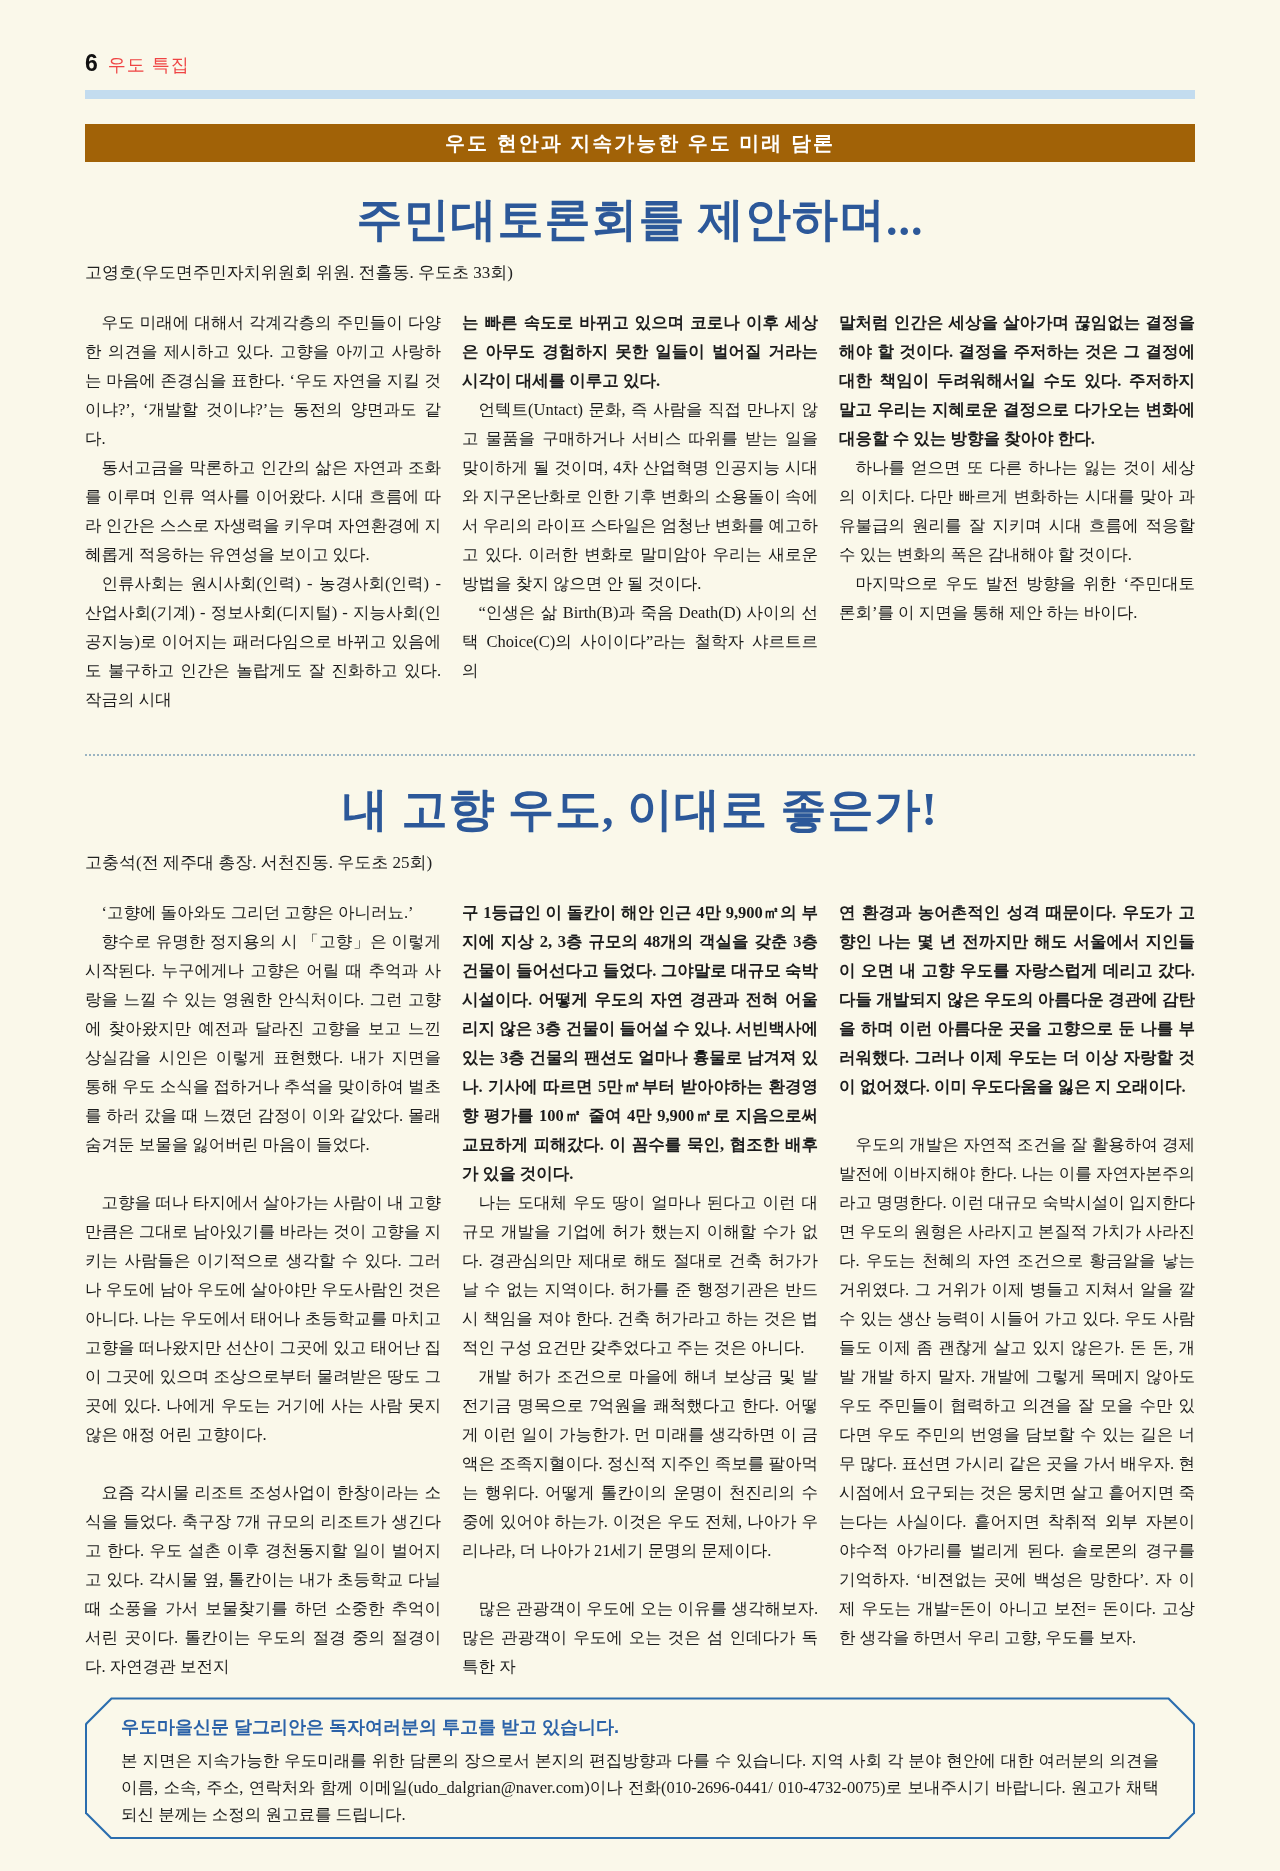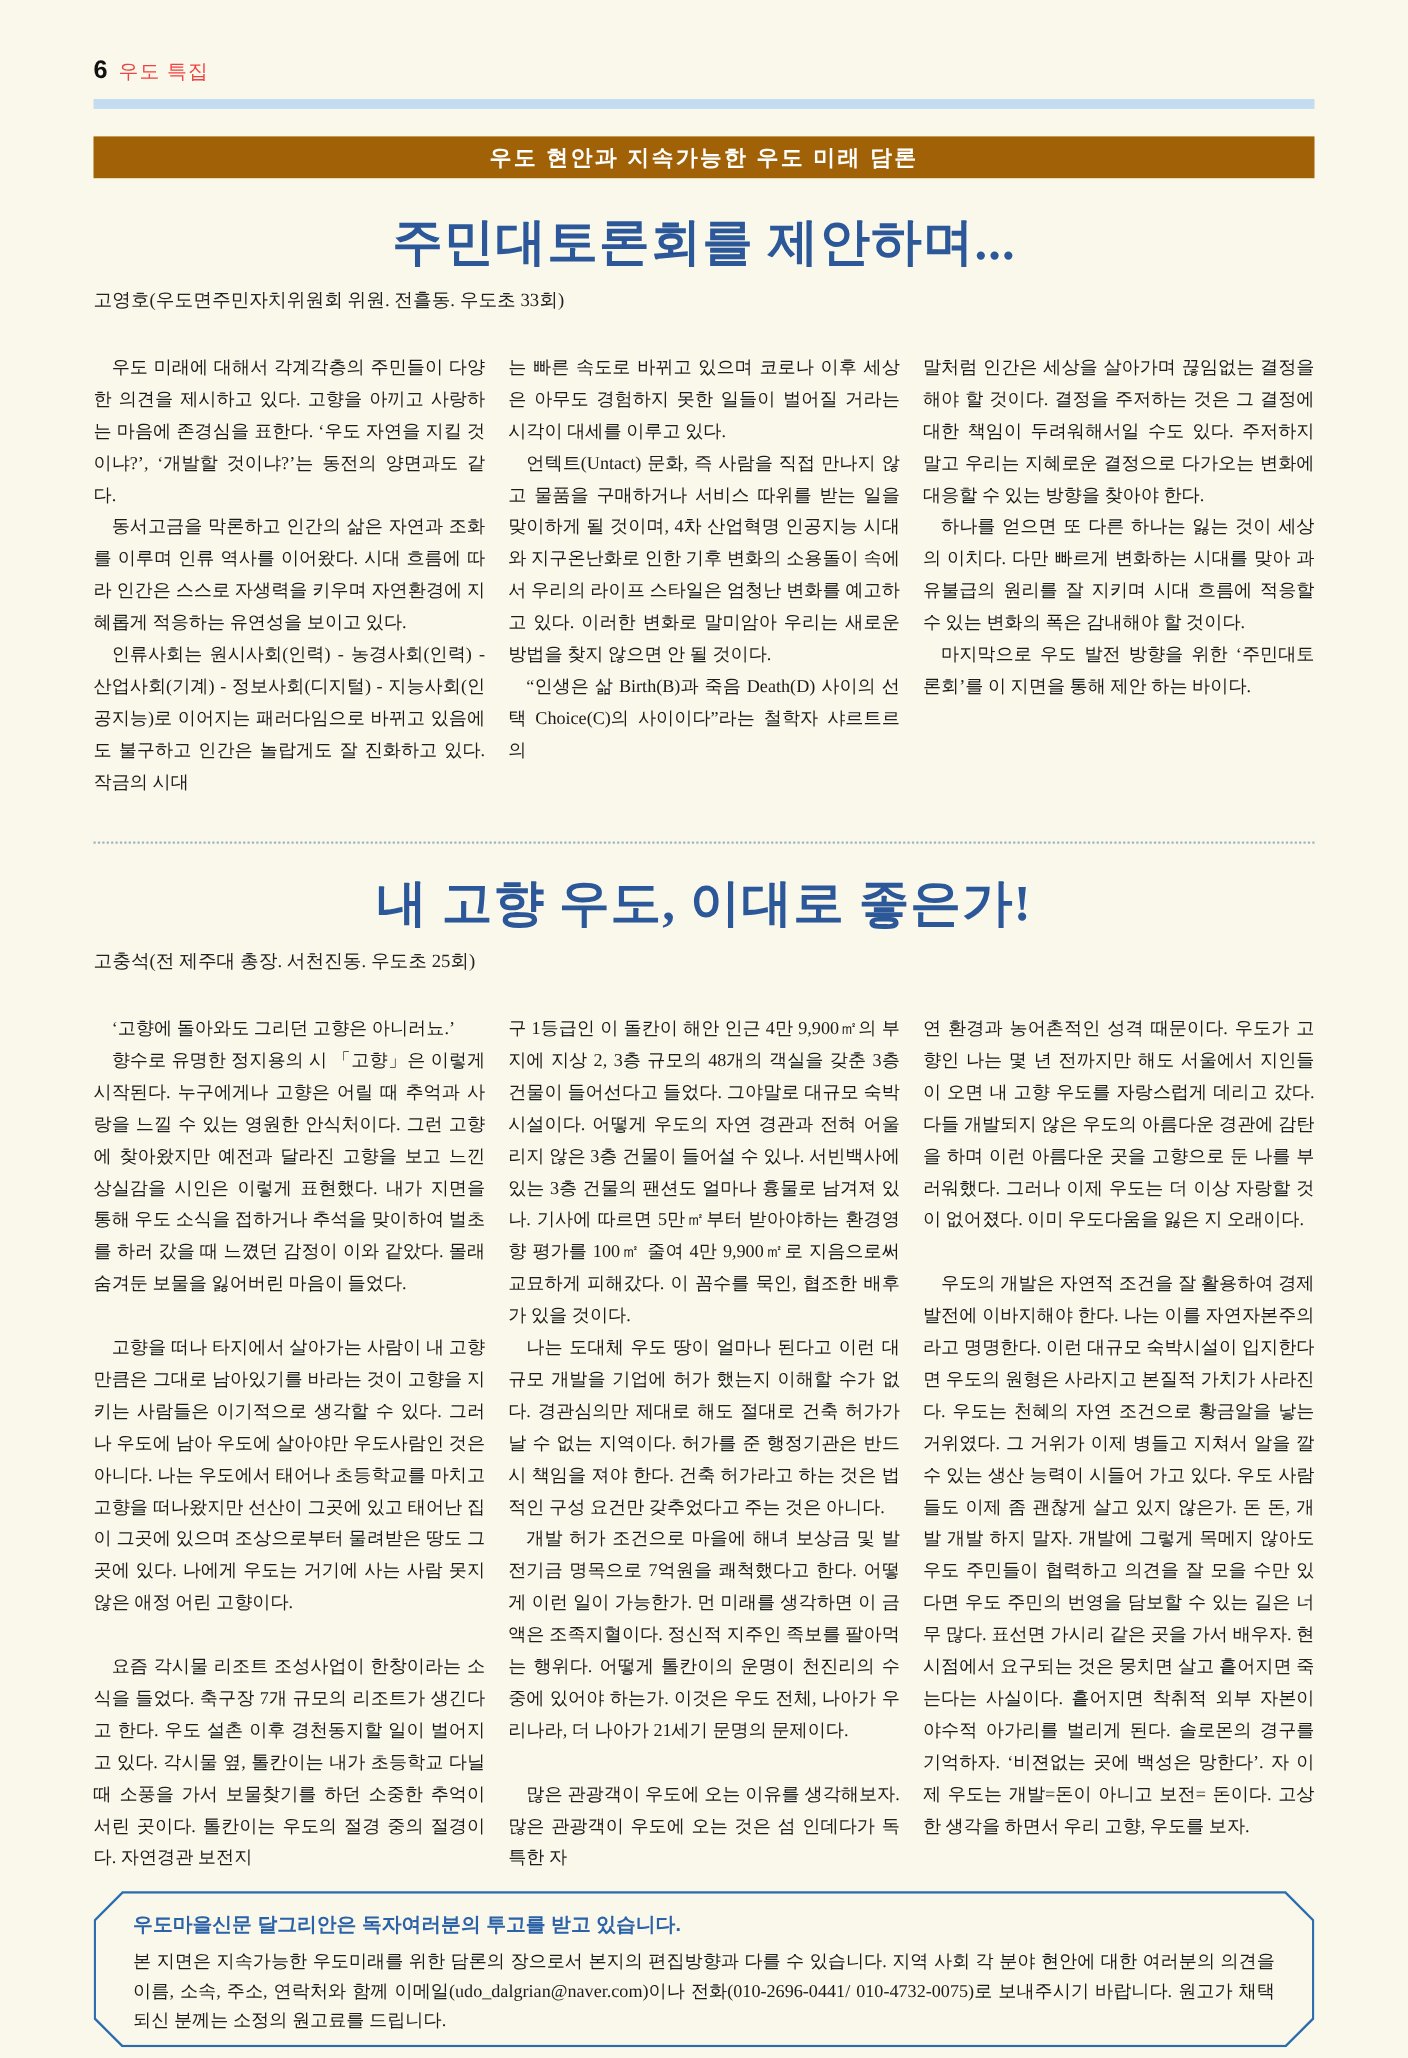--- a/index.html
+++ b/index.html
@@ -34,28 +34,28 @@
   .headline{
     margin:30px 0 0 0;text-align:center;
     font-size:46px;font-weight:bold;color:#2c5899;
     letter-spacing:1px;line-height:1.2;
   }
   .byline{
     margin-top:14px;
     font-size:17px;color:#222;letter-spacing:0px;
   }
   
-  .columns{display:flex;gap:21px;margin-top:35px;}
+  .columns{display:flex;gap:21px;margin-top:24px;}
   .col{flex:1;min-width:0;}
   .col p{
     margin:0;font-size:16.5px;line-height:29px;
     text-align:justify;word-break:break-all;
     text-indent:1em;color:#1b1b1b;
   }
-  .col p.cont{text-indent:0;}
+  .col p.cont{text-indent:0;font-weight:bold;}
   .col p.gap{margin-top:29px;}
   .cols-a1{min-height:336px;}
   .cols-a2{min-height:714px;}
   
   .dotted-rule{margin-top:40px;border-top:2px dotted #9ab4c2;height:0;}
   .a2-head{margin-top:26px;}
   
   .notice{
     margin-top:16px;position:relative;height:142px;
     background:#2a6dae;

